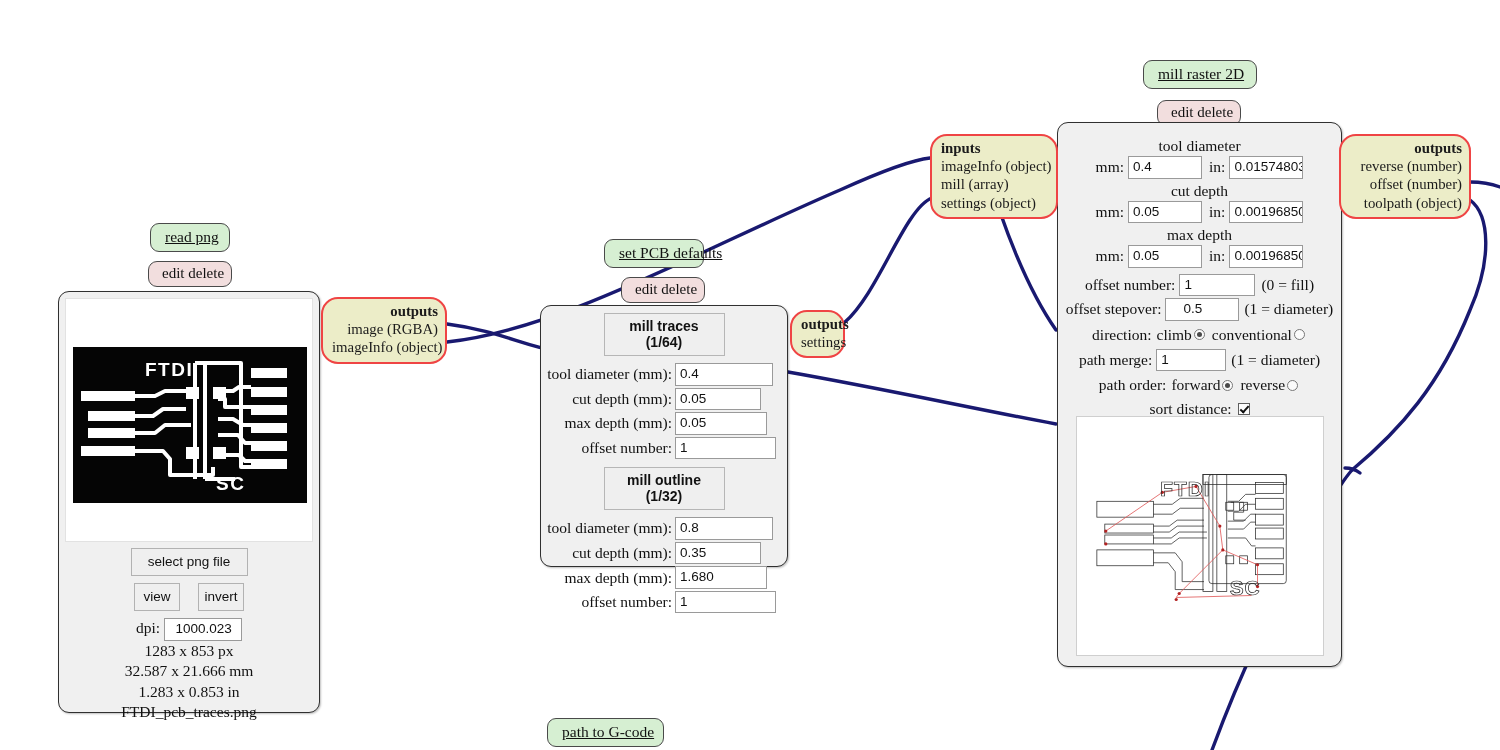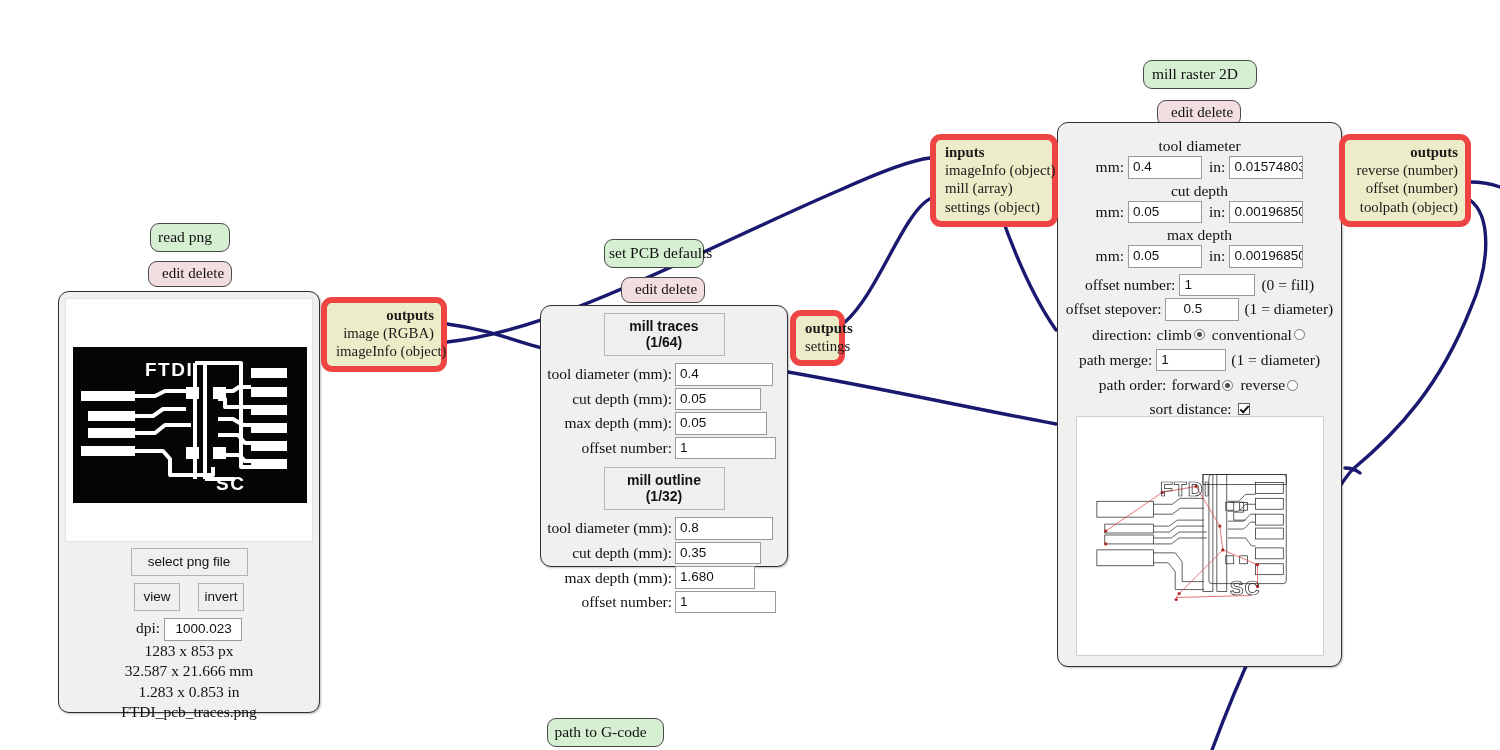--- a/index.html
+++ b/index.html
@@ -24,44 +24,45 @@
   }
 
   
   .node { position: absolute; z-index: 3; }
 
   .title-tab {
     position: absolute;
     background: #d6efd2;
     border: 1px solid #4a4a4a;
     border-radius: 9px;
-    padding: 4px 14px 5px 4px;
+    padding: 4px 14px 5px 14px;
     font-size: 15.5px;
     color: #101010;
     white-space: nowrap;
     text-align: center;
     box-sizing: border-box;
+    text-decoration: underline;
   }
   .ed-tab {
     position: absolute;
     background: #f2dede;
     border: 1px solid #4a4a4a;
     border-radius: 9px;
     padding: 3px 13px 4px 13px;
     font-size: 15px;
     color: #101010;
     white-space: nowrap;
     text-align: center;
     box-sizing: border-box;
   }
   .port-box {
     position: absolute;
     background: #ecedc8;
-    border: 6px solid #ef4444;
-    border-radius: 11px;
+    border: 2px solid #ef4444;
+    border-radius: 17px;
     padding: 3px 7px 5px 9px;
     font-size: 14.8px;
     color: #1b1b1b;
     line-height: 1.23;
     white-space: nowrap;
     box-sizing: border-box;
     z-index: 4;
   }
   .port-box .hdr { font-weight: bold; display: block; }
   .port-box .prow { display: block; }
@@ -328,21 +329,21 @@
       <div class="frow">
         <span class="lbl" style="width:131px;">tool diameter (mm):</span>
         <span class="txt" style="width:98px; margin-left:3px;">0.8</span>
       </div>
       <div class="frow">
         <span class="lbl" style="width:131px;">cut depth (mm):</span>
         <span class="txt" style="width:86px; margin-left:3px;">0.35</span>
       </div>
       <div class="frow">
         <span class="lbl" style="width:131px;">max depth (mm):</span>
-        <span class="txt" style="width:80px; margin-left:3px;">1.680</span>
+        <span class="txt" style="width:92px; margin-left:3px;">1.680</span>
       </div>
       <div class="frow">
         <span class="lbl" style="width:131px;">offset number:</span>
         <span class="txt" style="width:101px; margin-left:3px;">1</span>
       </div>
     </div>
   </div>
 
   <div class="node">
     <div class="title-tab" style="left:1143px; top:60px; width:114px;">mill raster 2D</div>

